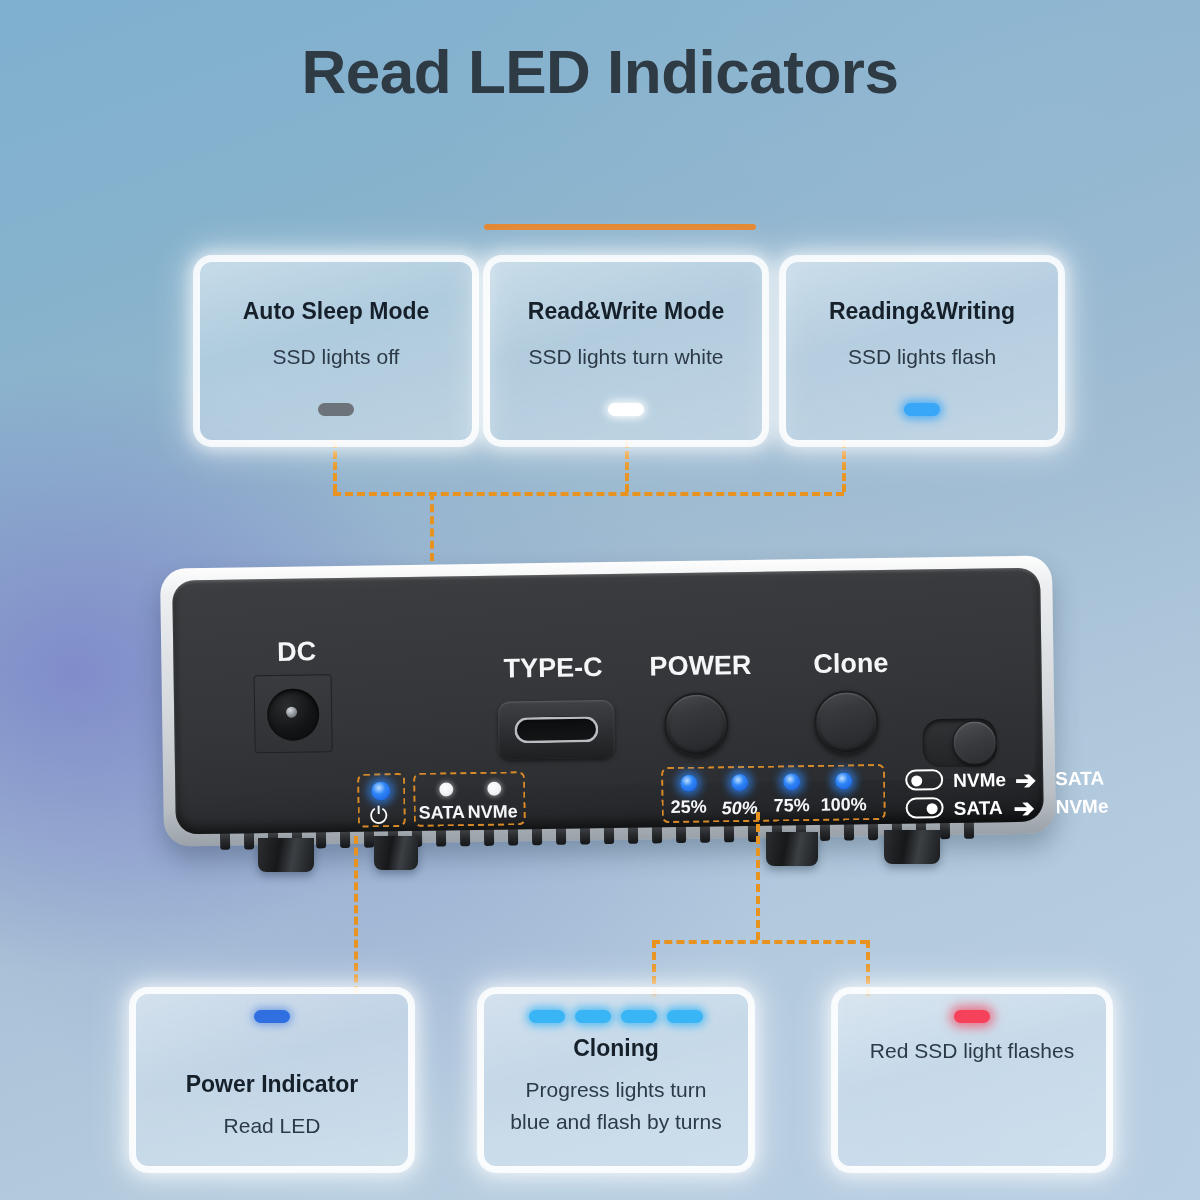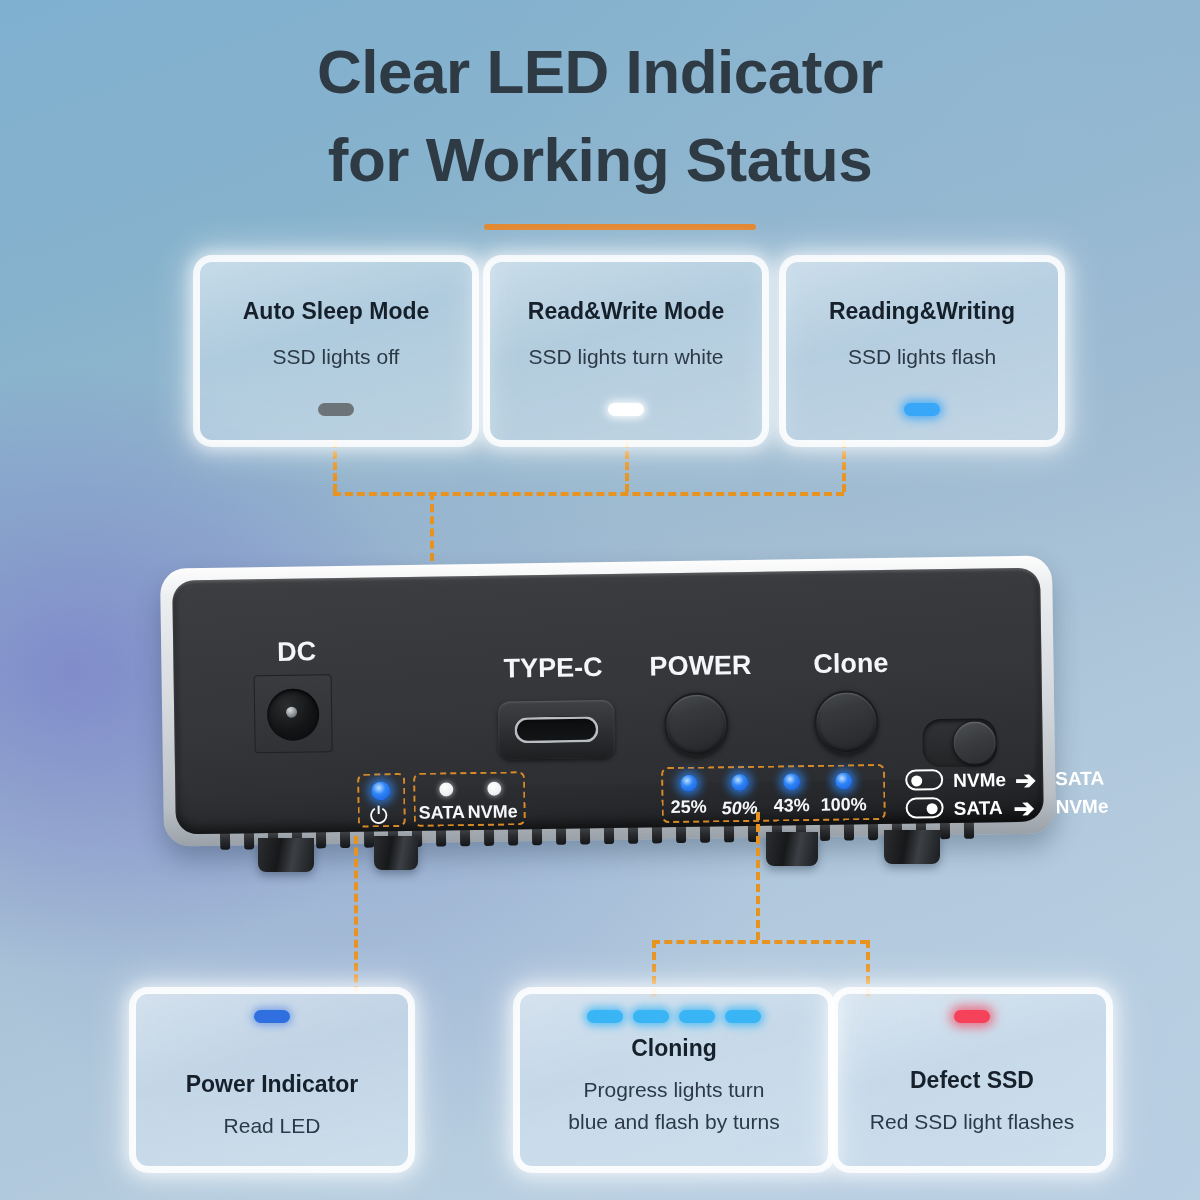--- a/index.html
+++ b/index.html
@@ -323,22 +323,21 @@
     font-size: 23px;
     line-height: 1;
   }
 </style>
 </head>
 <body>
 
 <div id="stage">
 
   <div class="title-wrap">
-    <div class="title-line">Clear LED Indicator</div>
-    <div class="title-line">for Working Status</div>
+    <div class="title-line">Read LED Indicators</div>
   </div>
   <div class="title-rule"></div>
 
   <div class="dash-v" style="left:333px; top:440px; height:52px;"></div>
   <div class="dash-v" style="left:625px; top:440px; height:52px;"></div>
   <div class="dash-v" style="left:842px; top:440px; height:52px;"></div>
   <div class="dash-h" style="left:333px; top:492px; width:511px;"></div>
   <div class="dash-v" style="left:430px; top:492px; height:276px;"></div>
   <div class="dash-h" style="left:430px; top:492px; width:1px;"></div>
   <div class="dash-v" style="left:430px; top:440px; height:0px;"></div>
@@ -442,21 +441,21 @@
       <div class="plabel tiny" style="left:243px; top:226px;">SATA</div>
       <div class="plabel tiny" style="left:292px; top:226px;">NVMe</div>
 
       <div class="hl-box" style="left:486px; top:194px; width:224px; height:56px;"></div>
       <div class="dot blue" style="left:505px; top:202px; width:17px; height:17px;"></div>
       <div class="dot blue" style="left:556px; top:202px; width:17px; height:17px;"></div>
       <div class="dot blue" style="left:608px; top:202px; width:17px; height:17px;"></div>
       <div class="dot blue" style="left:660px; top:202px; width:17px; height:17px;"></div>
       <div class="plabel tiny" style="left:495px; top:224px;">25%</div>
       <div class="plabel tiny" style="left:546px; top:226px;font-style:italic;">50%</div>
-      <div class="plabel tiny" style="left:598px; top:224px;">43%</div>
+      <div class="plabel tiny" style="left:598px; top:224px;">75%</div>
       <div class="plabel tiny" style="left:645px; top:224px;">100%</div>
 
       <div class="toggle-icon left" style="left:730px; top:200px;">
         <i></i>
       </div>
       <div class="mode-text" style="left:778px; top:201px;">NVMe</div>
       <div class="arrow-glyph" style="left:840px; top:200px;">➔</div>
       <div class="mode-text" style="left:880px; top:201px;">SATA</div>
 
       <div class="toggle-icon right" style="left:730px; top:228px;">
@@ -477,33 +476,32 @@
   <div class="dash-v" style="left:866px; top:940px; height:56px;"></div>
 
   <div class="card card-bottom" style="left:136px; width:272px;">
     <div class="led-row">
       <span class="pill deepblue"></span>
     </div>
     <div class="card-title" style="margin-top:48px;">Power Indicator</div>
     <div class="card-sub">Read LED</div>
   </div>
 
-  <div class="card card-bottom" style="left:520px; width:308px;">
+  <div class="card card-bottom" style="left:484px; width:264px;">
     <div class="led-row">
       <span class="pill cyan"></span>
       <span class="pill cyan"></span>
       <span class="pill cyan"></span>
       <span class="pill cyan"></span>
     </div>
     <div class="card-title">Cloning</div>
     <div class="card-sub">Progress lights turn</div>
     <div class="card-sub" style="margin-top:0;">blue and flash by turns</div>
   </div>
 
   <div class="card card-bottom" style="left:838px; width:268px;">
     <div class="led-row">
       <span class="pill red"></span>
     </div>
-    <div class="card-title" style="margin-top:44px;">Defect SSD</div>
     <div class="card-sub">Red SSD light flashes</div>
   </div>
 
 </div>
 
 </body></html>

